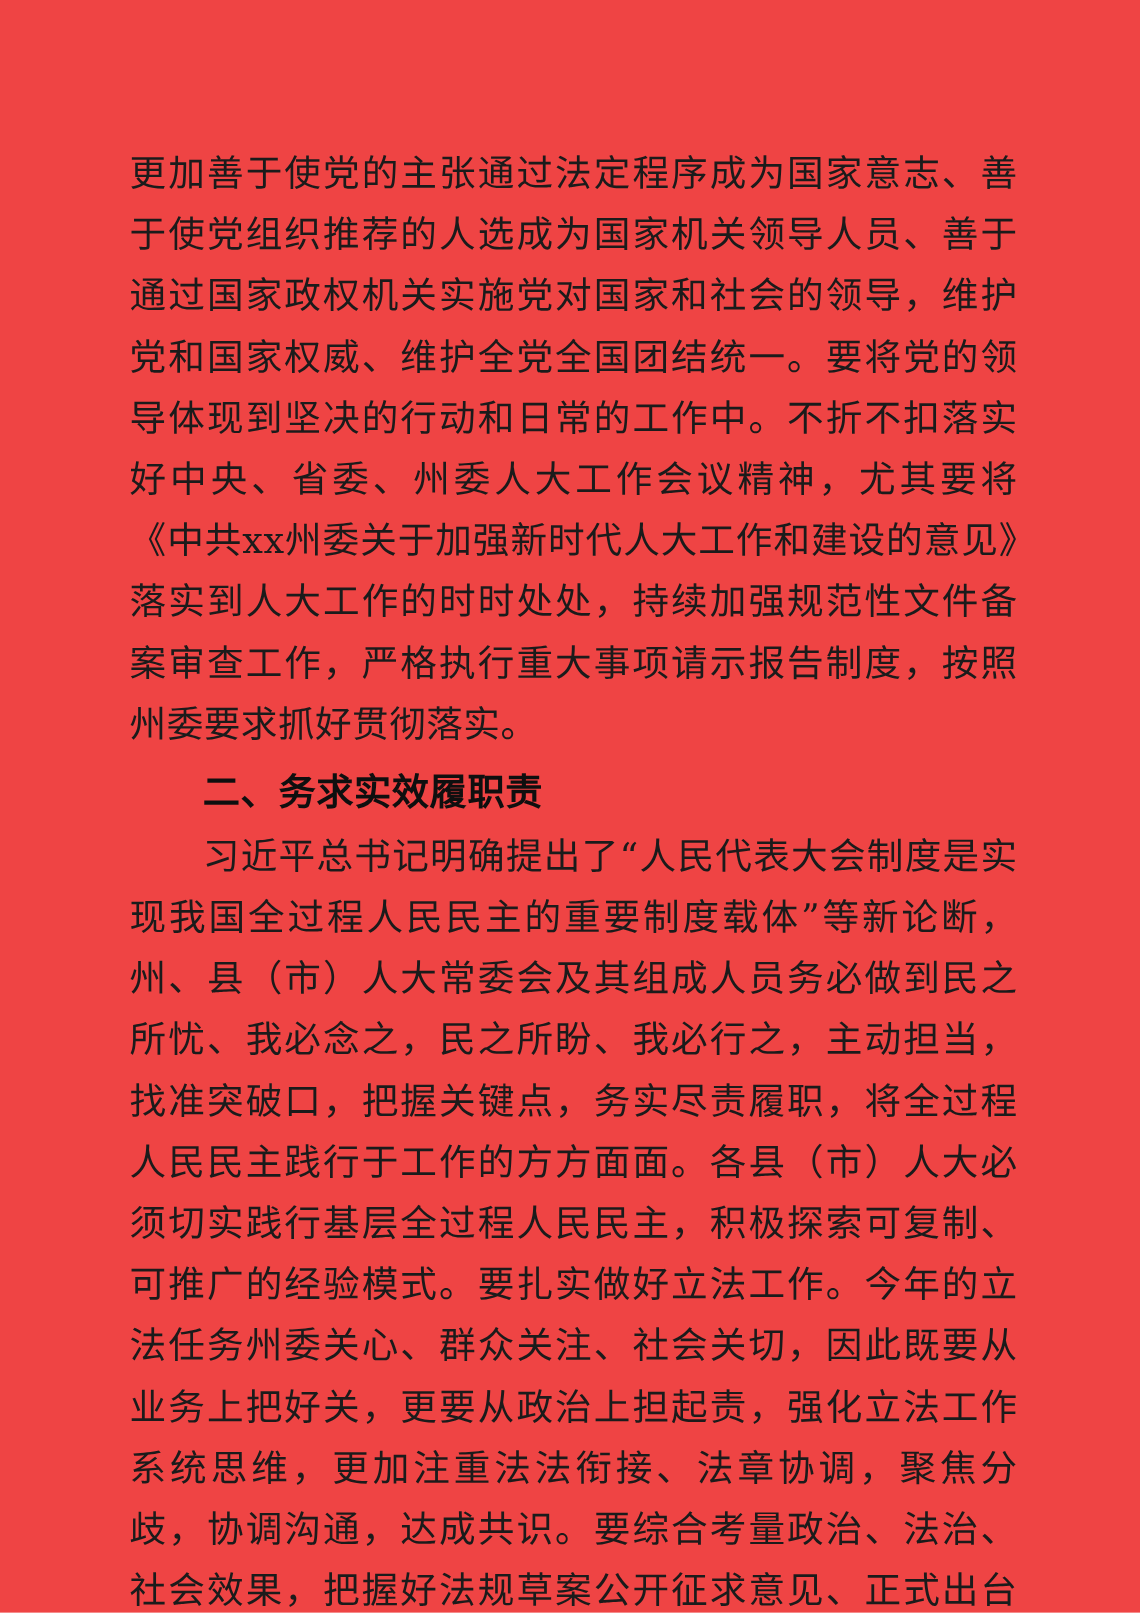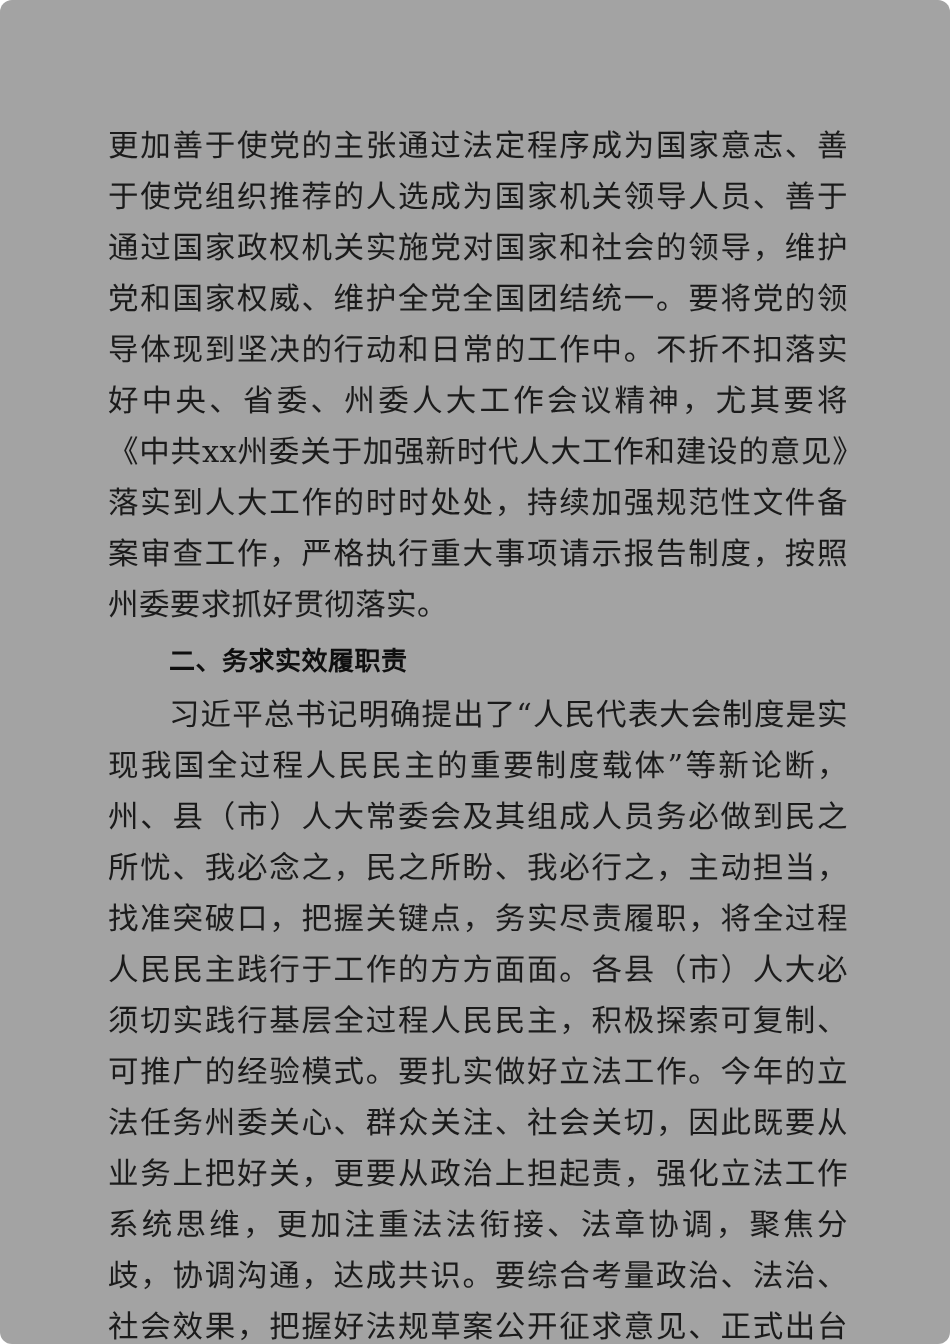--- a/index.html
+++ b/index.html
@@ -5,25 +5,24 @@
 <style>
   html, body {
     margin: 0;
     padding: 0;
     background: #ffffff;
   }
   .page {
     position: relative;
     width: 950px;
     height: 1344px;
-    background: #a3a3a3;
+    background: #ef4444;
     margin: 0 auto;
     overflow: hidden;
     box-sizing: border-box;
-    border-radius: 12px;
   }
   .doc-body {
     position: absolute;
     left: 108px;
     top: 120px;
     width: 740px;
   }
   p.para {
     margin: 0;
     font-family: "DejaVu Serif", "Liberation Serif", serif;
@@ -35,21 +34,21 @@
     letter-spacing: 0.4px;
     word-break: break-all;
   }
   p.para.indent {
     text-indent: 61px;
   }
   h2.heading {
     margin: 0;
     padding: 6px 0 2px 0;
     font-family: "DejaVu Sans", "Liberation Sans", sans-serif;
-    font-size: 26px;
+    font-size: 31px;
     font-weight: bold;
     line-height: 51px;
     color: #0f0f0f;
     text-indent: 61px;
     letter-spacing: 0.5px;
   }
 </style>
 </head>
 <body>
 

